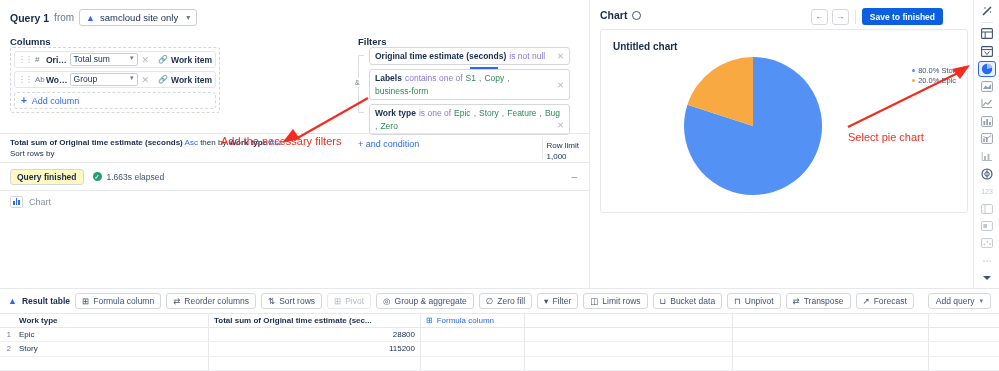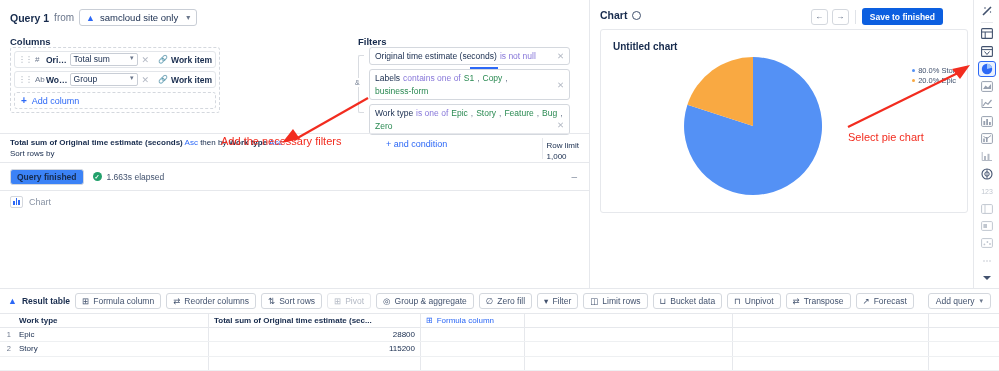--- a/index.html
+++ b/index.html
@@ -66,44 +66,44 @@
   .filters-label { left:358px; top:36px; }
   .filters-box { position:absolute; left:358px; top:47px; width:212px; }
   .and-rail { position:absolute; left:0; top:8px; width:6px; height:58px;
               border-left:1px solid #d9dce1; border-top:1px solid #d9dce1;
               border-bottom:1px solid #d9dce1; border-radius:2px 0 0 2px; }
   .and-rail span { position:absolute; left:-4px; top:22px; font-size:7px; color:#6b778c;
                    background:#fff; padding:1px 0; }
   .f-chip { border:1px solid #d4d8de; border-radius:3px; background:#fff;
             margin-bottom:4px; margin-left:11px; padding:3px 5px; display:flex;
             align-items:center; flex-wrap:wrap; gap:3px; position:relative; }
-  .f-field { font-size:8.5px; font-weight:400; color:#172b4d; }
+  .f-field { font-size:8.5px; font-weight:700; color:#172b4d; }
   .f-op { font-size:8.5px; color:#8777d9; }
   .f-val { font-size:8.5px; color:#2a8a52; }
   .f-sep { font-size:8.5px; color:#6b778c; }
   .f-x { position:absolute; right:5px; color:#b3b9c4; font-size:8.5px; cursor:pointer; }
   .chip-tall { min-height:24px; }
   .chip-tall .f-x { bottom:4px; right:5px; }
-  .and-cond { margin-left:28px; font-size:9px; color:#2c68f6; cursor:pointer; margin-top:2px; }
+  .and-cond { margin-left:0; font-size:9px; color:#2c68f6; cursor:pointer; margin-top:2px; }
 
   
   .sort-bar { position:absolute; left:0; top:133px; width:589px; height:29px;
               border-top:1px solid #e6e8ec; display:flex; align-items:center; }
   .sort-left { padding-left:10px; }
   .sort-t { font-size:8px; color:#172b4d; line-height:11px; }
   .sort-t b { font-weight:700; }
   .asc { color:#2c68f6; }
   .row-limit { position:absolute; right:10px; top:6px; text-align:left; }
   .row-limit .rl-t { font-size:8px; color:#172b4d; line-height:11px; }
   .sort-div { position:absolute; right:46px; top:4px; width:1px; height:21px; background:#e6e8ec; }
 
   
   .status-bar { position:absolute; left:0; top:162px; width:589px; height:28px;
                 border-top:1px solid #e6e8ec; display:flex; align-items:center; padding-left:10px; }
-  .qf-btn { border:1px solid #d4d8de; border-radius:3px; background:#3b82f6;
+  .qf-btn { border:1px solid #d4d8de; border-radius:3px; background:#fef9c3;
             height:16px; padding:0 6px; font-size:8.5px; font-weight:700; color:#172b4d;
             display:flex; align-items:center; cursor:pointer; }
   .check-dot { width:9px; height:9px; border-radius:50%; background:#22a06b; margin:0 5px 0 9px;
                display:flex; align-items:center; justify-content:center;
                color:#fff; font-size:6px; font-weight:700; }
   .elapsed { font-size:8.5px; color:#42526e; }
   .collapse-dash { position:absolute; right:12px; color:#8993a4; font-size:10px; cursor:pointer; }
 
   
   .chart-tab-row { position:absolute; left:0; top:190px; width:589px; height:22px;

